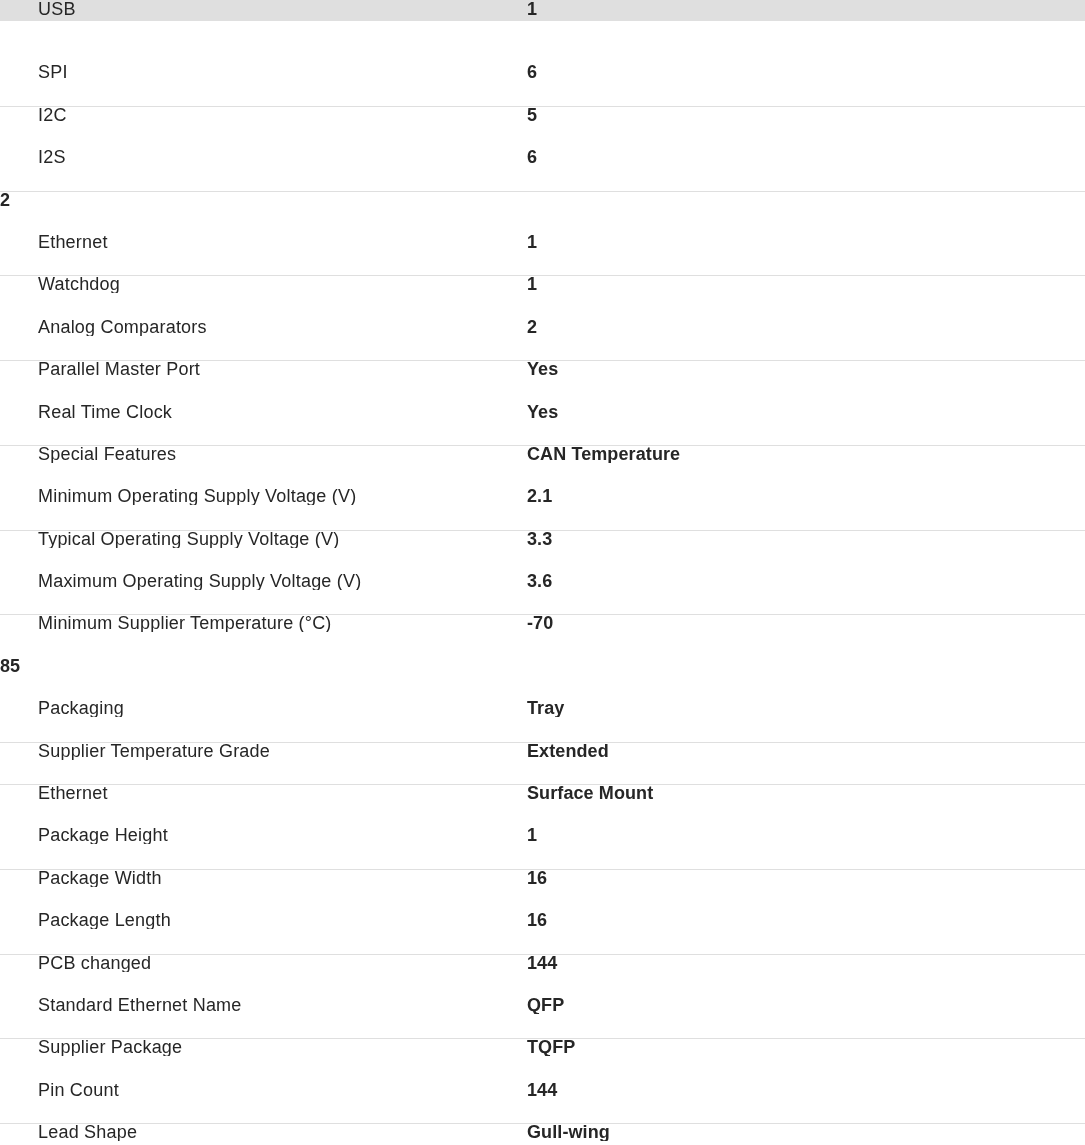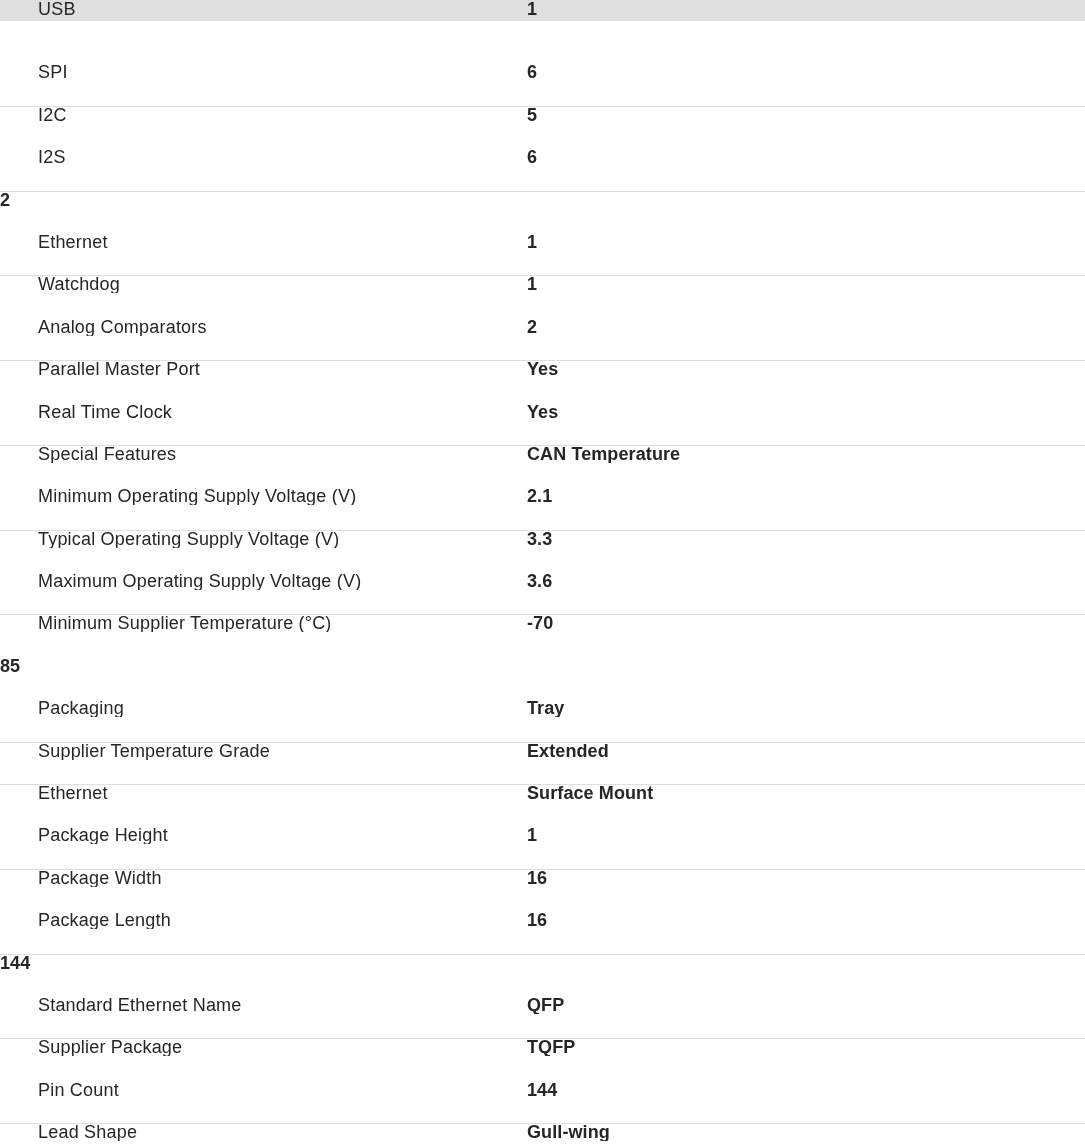--- a/index.html
+++ b/index.html
@@ -136,20 +136,21 @@
     </div>
     <div class="row alt">
       <div class="cell label">Package Width</div>
       <div class="cell value">16</div>
     </div>
     <div class="row">
       <div class="cell label">Package Length</div>
       <div class="cell value">16</div>
     </div>
     <div class="row alt">
+      <div class="cell label">PCB changed</div>
       <div class="cell value">144</div>
     </div>
     <div class="row">
       <div class="cell label">Standard Ethernet Name</div>
       <div class="cell value">QFP</div>
     </div>
     <div class="row alt">
       <div class="cell label">Supplier Package</div>
       <div class="cell value">TQFP</div>
     </div>

